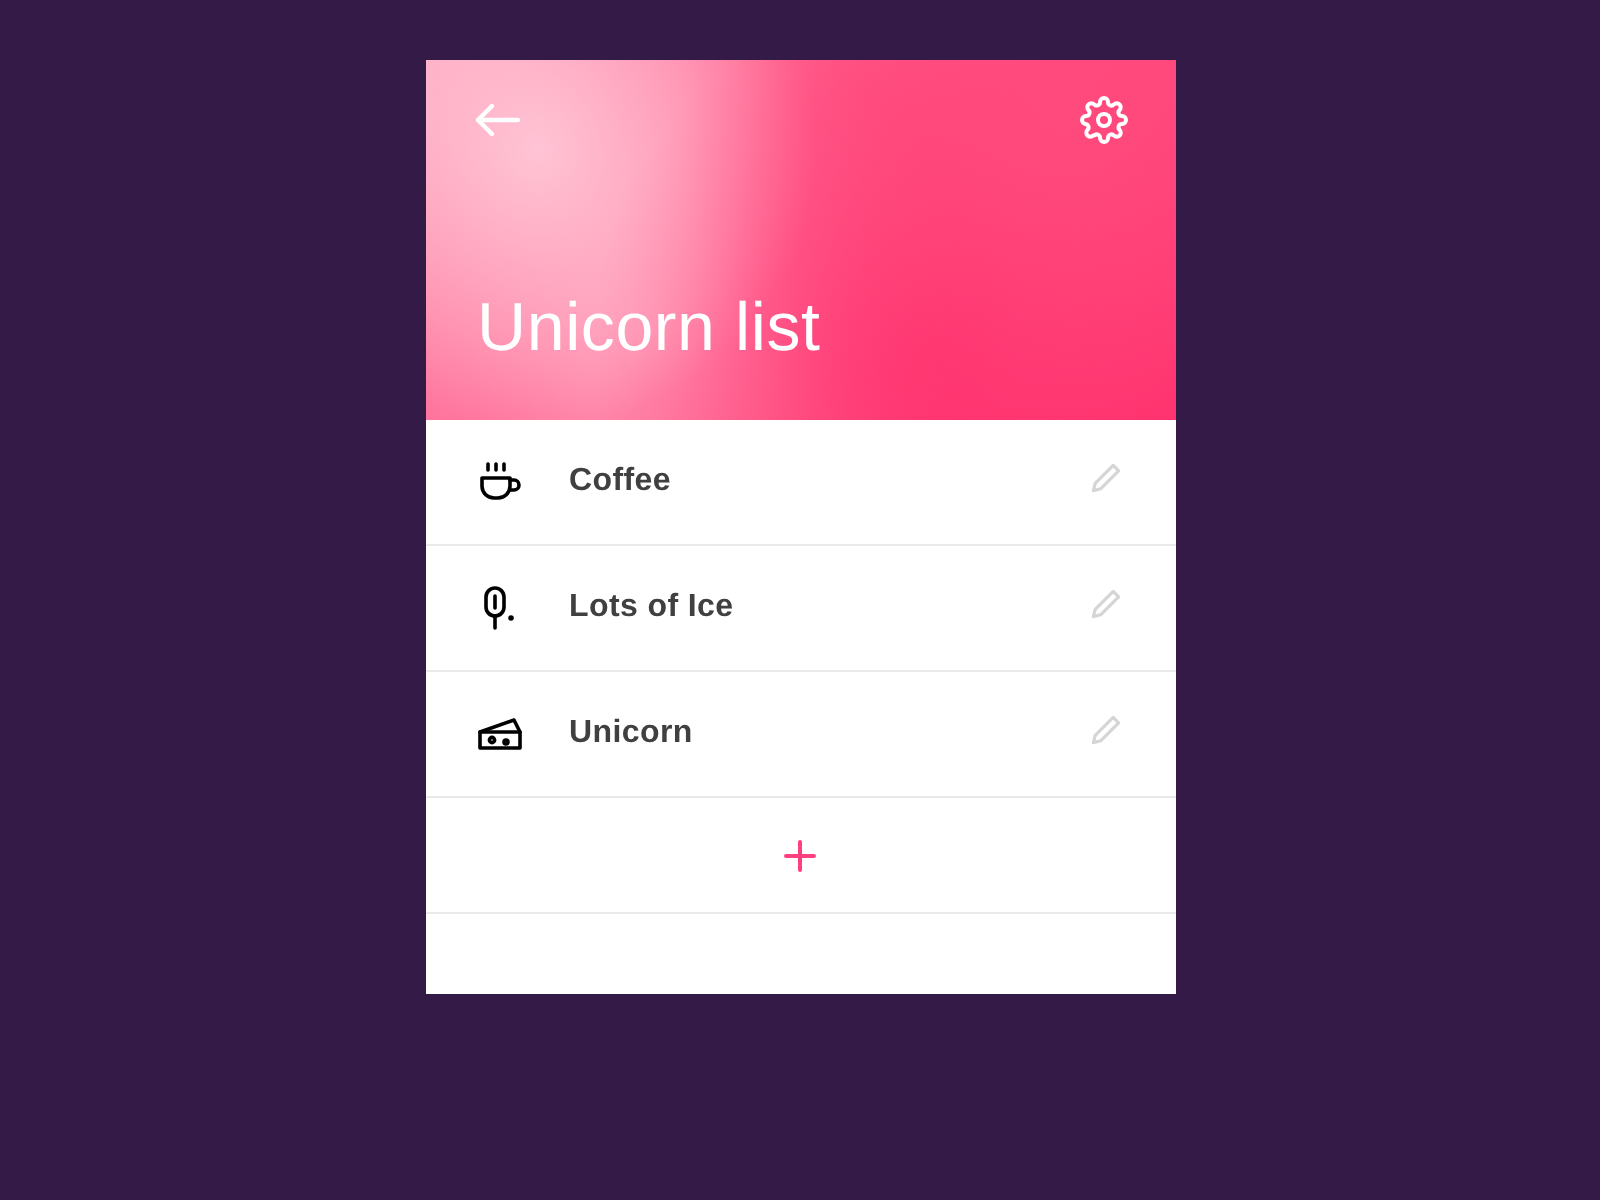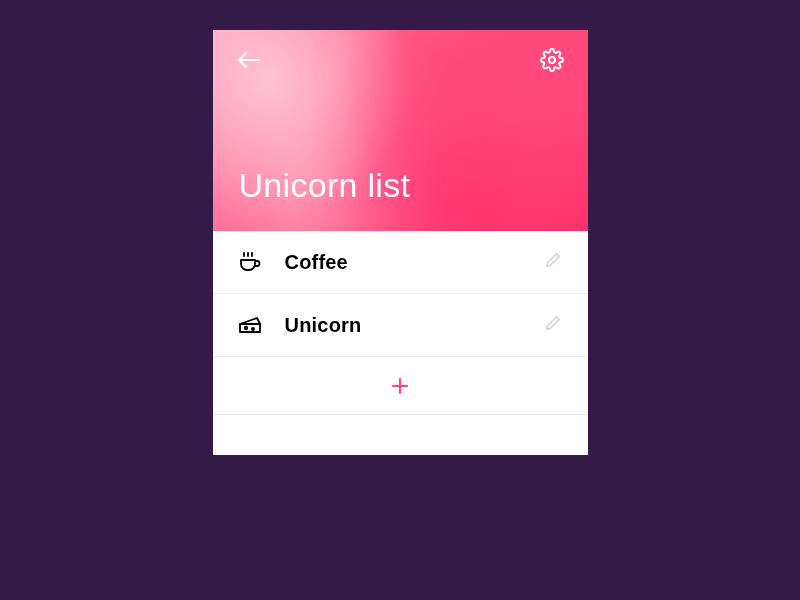--- a/index.html
+++ b/index.html
@@ -12,21 +12,21 @@
     align-items: flex-start;
     justify-content: center;
   }
   .phone {
     width: 375px;
     margin-top: 30px;
     background: #fff;
     overflow: hidden;
   }
   .header {
-    height: 201px;
+    height: 180px;
     position: relative;
     background:
       radial-gradient(circle at 15% 25%, rgba(255,255,255,0.5), transparent 40%),
       radial-gradient(circle at 85% 15%, #ff4a7d, transparent 55%),
       radial-gradient(circle at 70% 80%, #ff2e6c, transparent 60%),
       radial-gradient(circle at 30% 75%, #ff9bb8, transparent 55%),
       linear-gradient(135deg, #ff9bb8 0%, #ff5b8a 40%, #ff2e6c 100%);
     color: #fff;
   }
   .topbar {
@@ -58,23 +58,23 @@
     border-bottom: 1px solid #e9e9ec;
     gap: 22px;
   }
   .row .item-icon {
     width: 26px; height: 26px;
     flex: 0 0 26px;
     display: flex; align-items: center; justify-content: center;
   }
   .row .label {
     flex: 1;
-    font-size: 20px;
+    font-size: 16px;
     font-weight: 700;
-    color: #000000;
+    color: #404040;
     letter-spacing: 0.2px;
   }
   .row .edit {
     width: 22px; height: 22px;
     flex: 0 0 22px;
     display: flex; align-items: center; justify-content: center;
     cursor: pointer;
     opacity: 0.35;
   }
   .add-row {
@@ -130,20 +130,38 @@
       <span class="label">Coffee</span>
       <span class="edit">
         <span>
           <svg width="18" height="18" viewBox="0 0 20 20" fill="none" stroke="#888" stroke-width="1.8" stroke-linecap="round" stroke-linejoin="round">
             <path d="M14 3l3 3L7 16l-4 1 1-4L14 3z"></path>
           </svg>
         </span>
       </span>
     </div>
 
+    <div class="row">
+      <span class="item-icon">
+        <svg width="26" height="26" viewBox="0 0 26 26" fill="none" stroke="#000" stroke-width="1.8" stroke-linecap="round" stroke-linejoin="round">
+          <rect x="6" y="3" width="9" height="14" rx="4.5"></rect>
+          <line x1="10.5" y1="17" x2="10.5" y2="23"></line>
+          <line x1="10.5" y1="7" x2="10.5" y2="13"></line>
+          <circle cx="18.5" cy="18" r="1.4" fill="#000" stroke="none"></circle>
+        </svg>
+      </span>
+      <span class="label">Lots of Ice</span>
+      <span class="edit">
+        <span>
+          <svg width="18" height="18" viewBox="0 0 20 20" fill="none" stroke="#888" stroke-width="1.8" stroke-linecap="round" stroke-linejoin="round">
+            <path d="M14 3l3 3L7 16l-4 1 1-4L14 3z"></path>
+          </svg>
+        </span>
+      </span>
+    </div>
 
     <div class="row">
       <span class="item-icon">
         <svg width="26" height="26" viewBox="0 0 26 26" fill="none" stroke="#000" stroke-width="1.8" stroke-linecap="round" stroke-linejoin="round">
           <path d="M3 12 L20 6 L23 12 L23 20 L3 20 Z"></path>
           <line x1="3" y1="12" x2="23" y2="12"></line>
           <circle cx="9" cy="16" r="1.3"></circle>
           <circle cx="16" cy="17" r="1"></circle>
         </svg>
       </span>

